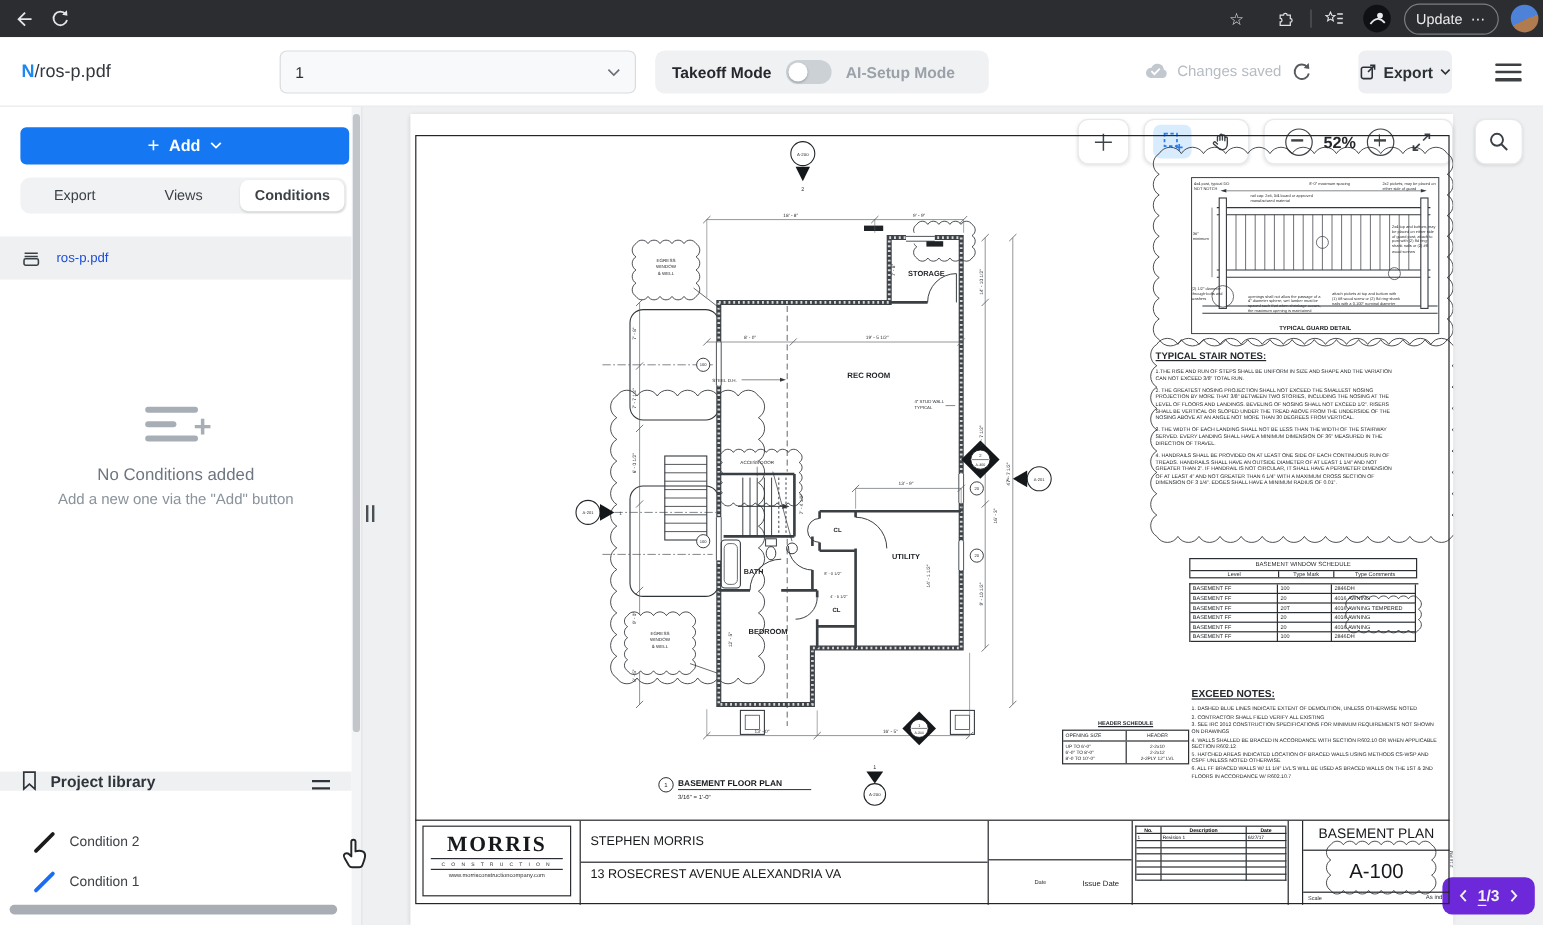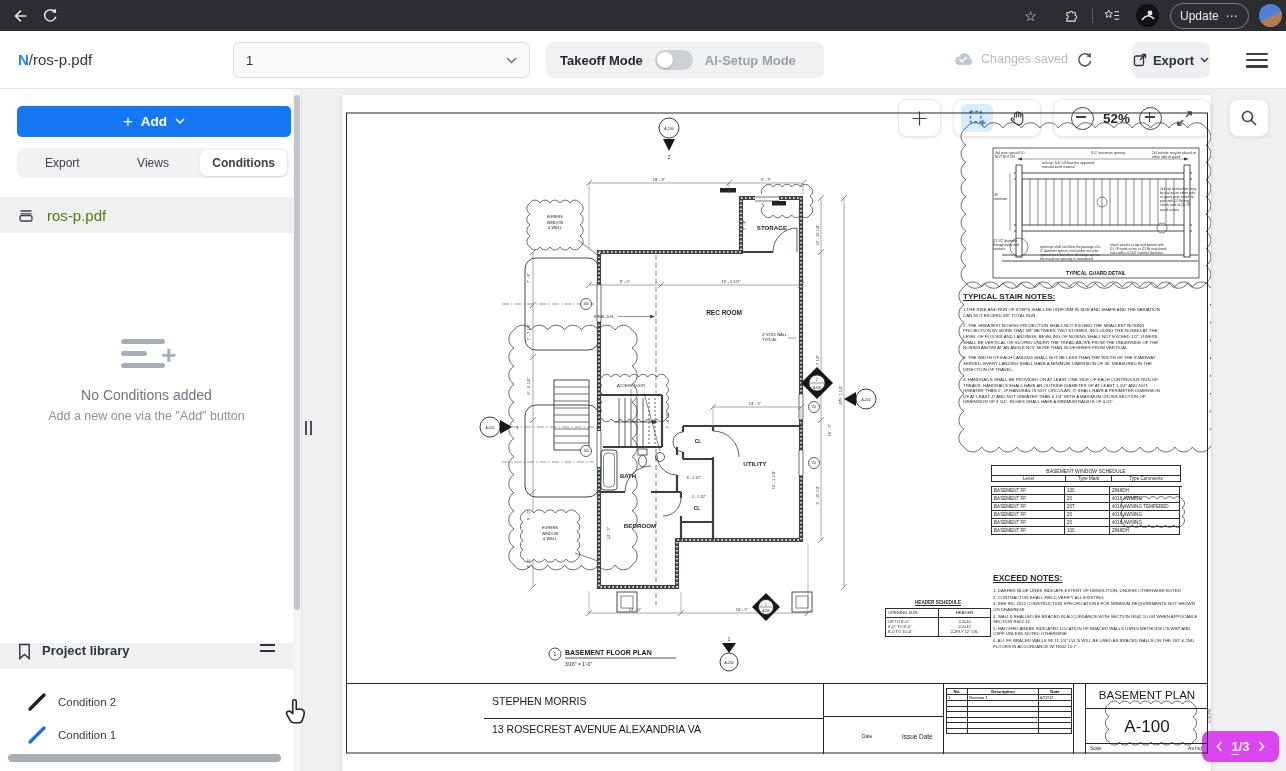--- a/index.html
+++ b/index.html
@@ -30,49 +30,49 @@
   .burger{position:absolute;left:1246px;top:22px;width:22px;}
   .burger div{height:2.2px;background:#3c4043;border-radius:1px;margin-bottom:4px;}
   
   .sbar{position:absolute;left:0;top:89px;width:293px;height:682px;background:#fff;}
   .addbtn{position:absolute;left:17px;top:17px;width:274px;height:31px;background:#1677f2;border-radius:5px;
     color:#fff;display:flex;align-items:center;justify-content:center;gap:8px;font-size:13.5px;font-weight:600;}
   .tabs{position:absolute;left:17px;top:59px;width:272px;height:30px;background:#f1f2f4;border-radius:8px;display:flex;align-items:center;}
   .tab{flex:1;text-align:center;font-size:12px;color:#3c4146;height:26px;line-height:26px;border-radius:7px;margin:0 2px;}
   .tab.on{background:#fff;box-shadow:0 1px 2px rgba(0,0,0,.12);font-weight:600;}
   .filerow{position:absolute;left:0;top:108px;width:293px;height:36px;background:#eef0f2;display:flex;align-items:center;padding-left:18px;gap:13px;box-sizing:border-box;
-    font-size:15px;color:#4d7c0f;}
+    font-size:11px;color:#1d4ed8;}
   .empty{position:absolute;left:0;top:250px;width:293px;text-align:center;}
   .emptyicon{position:relative;width:52px;height:34px;margin:0 auto 14px auto;}
   .emptyicon .b{position:absolute;left:0;height:5px;border-radius:2.5px;background:#a7aeb6;}
   .emptyicon .plus{position:absolute;font-size:26px;font-weight:700;color:#a7aeb6;right:-4px;top:1px;line-height:30px;}
   .et1{font-size:14px;color:#6d7680;margin-bottom:6px;}
   .et2{font-size:12.5px;color:#8a929b;}
-  .libbar{position:absolute;left:0;top:554px;width:293px;height:26px;background:#eef0f2;display:flex;align-items:flex-start;
+  .libbar{position:absolute;left:0;top:554px;width:293px;height:16px;background:#eef0f2;display:flex;align-items:flex-end;
     padding:0 17px;box-sizing:border-box;gap:10px;font-size:13px;font-weight:600;color:#2f343a;}
   .libbar .sp{flex:1;}
   .condrow{position:absolute;left:0;width:293px;height:26px;display:flex;align-items:center;padding-left:27px;gap:11px;box-sizing:border-box;font-size:11.5px;color:#3c4146;}
   .condline{width:20px;height:20px;flex:0 0 auto;}
   .hscroll{position:absolute;left:8px;top:665px;width:273px;height:8px;border-radius:4px;background:#a9aeb4;}
   .vtrack{position:absolute;left:293px;top:89px;width:8px;height:682px;background:#f3f4f6;}
   .vthumb{position:absolute;left:294px;top:95px;width:6px;height:515px;border-radius:3px;background:#c2c6ca;}
   
   .canvas{position:absolute;left:301px;top:89px;width:985px;height:682px;background:#eef0f2;border-left:1px solid #e2e4e7;box-sizing:border-box;}
   .page{position:absolute;left:40px;top:6px;width:869px;height:676px;background:#fff;box-shadow:0 1px 4px rgba(0,0,0,.14);}
   .resizer{position:absolute;left:3px;top:332px;width:10px;height:18px;}
   .resizer i{display:inline-block;width:2px;height:14px;background:#4a4f54;margin-right:2.5px;}
   .toolbtn{position:absolute;background:#fff;border:1px solid #e7e9eb;border-radius:9px;box-shadow:0 1px 3px rgba(0,0,0,.10);
     display:flex;align-items:center;justify-content:center;box-sizing:border-box;}
   .selcell{width:32px;height:28px;border-radius:6px;background:#d9ecfd;display:flex;align-items:center;justify-content:center;}
   .handcell{width:32px;height:28px;display:flex;align-items:center;justify-content:center;}
   .zoompct{font-size:13.5px;font-weight:600;color:#24282c;margin:0 9px;}
   .circbtn{width:21px;height:21px;border:1.5px solid #3f4449;border-radius:50%;position:relative;}
   .circbtn .h{position:absolute;left:4.5px;top:8.5px;width:10px;height:1.6px;background:#3f4449;}
   .circbtn .v{position:absolute;left:8.7px;top:4.3px;width:1.6px;height:10px;background:#3f4449;}
-  .pagenav{position:absolute;left:900px;top:642px;width:77px;height:31px;background:#d946ef;border-radius:8px;
+  .pagenav{position:absolute;left:900px;top:642px;width:77px;height:31px;background:#6d28d9;border-radius:8px;
     display:flex;align-items:center;justify-content:center;gap:8px;color:#f2f3f4;font-size:13px;font-weight:600;}
   .pagenav .cur{text-decoration:underline;text-underline-offset:2.5px;}
   
   .ov{position:absolute;color:#24282c;z-index:2;}
   .tinynote{font-size:3.3px;line-height:1.25;color:#2a2e32;}
   .snp{font-size:4.35px;line-height:1.3;margin:0 0 4.5px 0;}
   .wsgrid{display:flex;border-left:.8px solid #2b2f33;border-top:.8px solid #2b2f33;}
   .wsc{border-right:.8px solid #2b2f33;border-bottom:.8px solid #2b2f33;box-sizing:border-box;font-size:4.6px;padding:1px 2px;white-space:nowrap;overflow:hidden;}
   .gnl{font-size:4.35px;line-height:1.3;margin-bottom:1px;}
   
@@ -536,20 +536,29 @@
               <div>2-2x10</div>
               <div>2-2x12</div>
               <div>2-2PLY 12" LVL</div>
             </div>
           </div>
         </div>
       </div>
 
       <div class="tb">
 
+        <div class="tbc" style="left:0;width:138px">
+          <div style="position:absolute;left:6px;top:4px;width:124px;height:59px;border:1px solid #2b2f33;text-align:center;box-sizing:border-box">
+            <div class="serif" style="font-size:18px;font-weight:bold;letter-spacing:1.5px;margin-top:4px;color:#16191c">MORRIS</div>
+            <div style="border-top:1px solid #2b2f33;margin:1px 6px 0 6px"></div>
+            <div style="font-size:4.2px;letter-spacing:2px;margin-top:1.5px;color:#2a2e32">C O N S T R U C T I O N</div>
+            <div style="border-top:1px solid #2b2f33;margin:1.5px 6px 0 6px"></div>
+            <div style="font-size:4.8px;margin-top:3px;color:#2a2e32">www.morrisconstructioncompany.com</div>
+          </div>
+        </div>
 
         <div class="tbc" style="left:138px;width:340px">
           <div style="position:absolute;left:0;top:0;width:100%;height:35px;border-bottom:1px solid #23262a;box-sizing:border-box;display:flex;align-items:center">
             <span style="font-size:10.5px;margin-left:8px;color:#16191c">STEPHEN MORRIS</span>
           </div>
           <div style="position:absolute;left:0;top:39px;width:100%;height:35px;display:flex;">
             <span style="font-size:10.5px;margin-left:8px;color:#16191c">13 ROSECREST AVENUE ALEXANDRIA VA</span>
           </div>
         </div>
 

